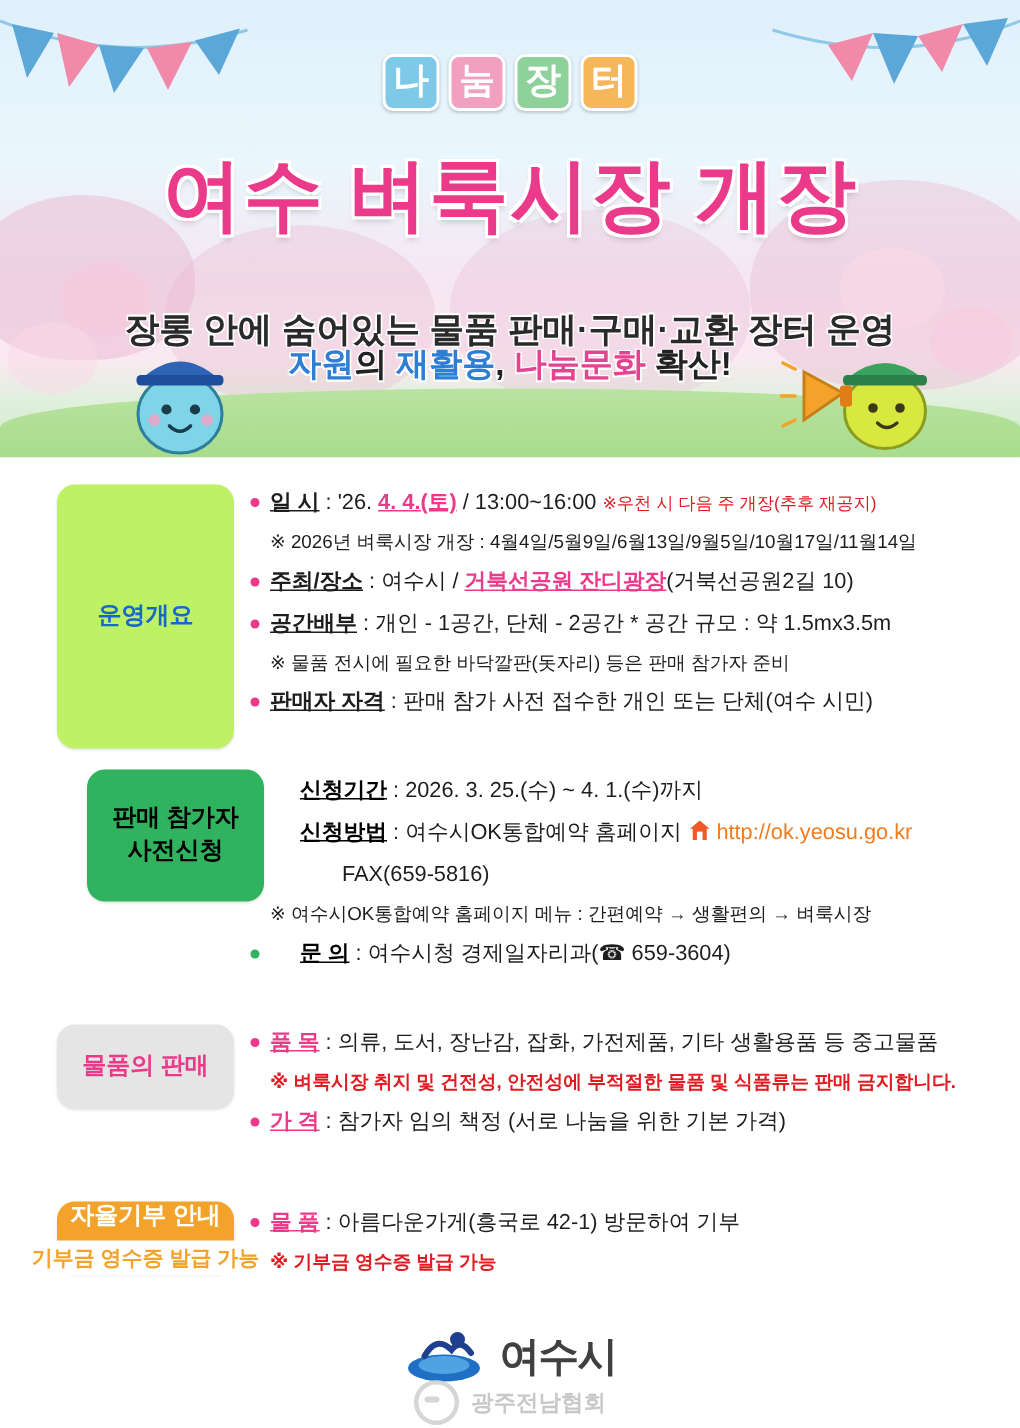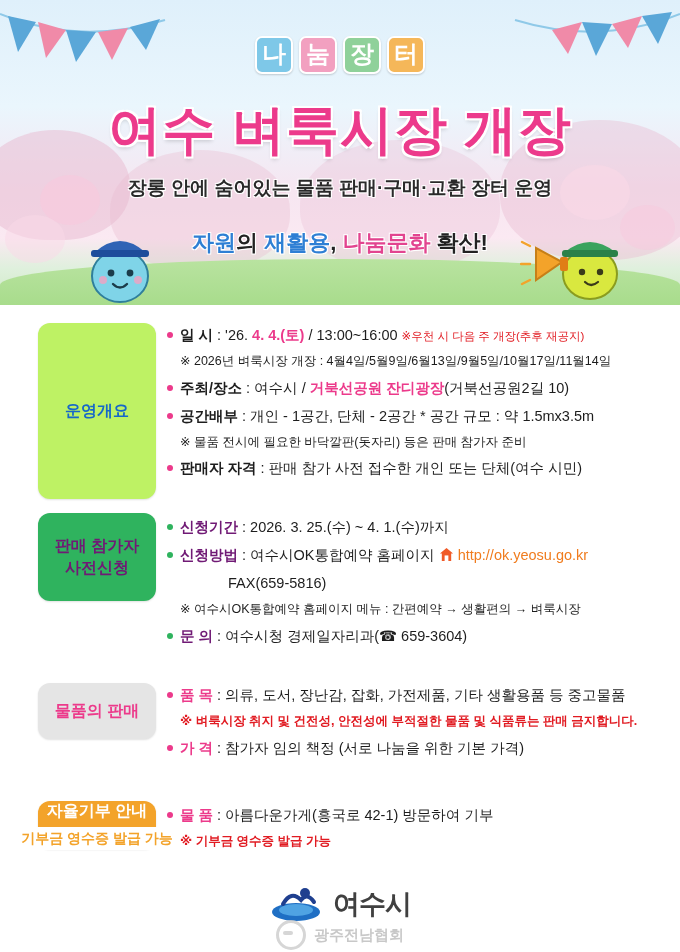--- a/index.html
+++ b/index.html
@@ -50,22 +50,22 @@
   .main-title{
     position:absolute;left:0;top:95px;width:680px;text-align:center;
     font-size:53px;font-weight:bold;color:#ec3a8b;
     letter-spacing:1px;
     text-shadow:
       -2px -2px 0 #fff, 2px -2px 0 #fff, -2px 2px 0 #fff, 2px 2px 0 #fff,
       0 3px 4px rgba(0,0,0,.18);
     white-space:nowrap;
   }
   .sub1{
-    position:absolute;left:0;top:175px;width:680px;text-align:center;
-    font-size:19px;font-weight:bold;color:#2a2a2a;
+    position:absolute;left:0;top:204px;width:680px;text-align:center;
+    font-size:23px;font-weight:bold;color:#2a2a2a;
     text-shadow:-1px -1px 0 #fff,1px -1px 0 #fff,-1px 1px 0 #fff,1px 1px 0 #fff;
   }
   .sub2{
     position:absolute;left:0;top:228px;width:680px;text-align:center;
     font-size:22px;font-weight:bold;
     text-shadow:-1px -1px 0 #fff,1px -1px 0 #fff,-1px 1px 0 #fff,1px 1px 0 #fff;
   }
   .sub2 .blue{color:#2e7fd4;}
   .sub2 .pink{color:#e2448f;}
   .sub2 .dark{color:#222;}
@@ -93,25 +93,25 @@
     position:relative;padding-left:14px;margin-bottom:7px;
     font-size:14.5px;color:#1d1d1d;line-height:1.45;
   }
   .li::before{
     content:"";position:absolute;left:1px;top:7px;width:6px;height:6px;border-radius:50%;
   }
   .li.b-pink::before{background:#ec3a8b;}
   .li.b-green::before{background:#2fb35e;}
   .li.nob{padding-left:14px;}
   .li.nob::before{display:none;}
-  .lb{font-weight:bold;}
+  .lb{font-weight:bold;text-decoration:underline;}
   .pink{color:#ec3a8b;}
   .red{color:#e11b22;}
   .blue{color:#1668c9;text-align:right;}
-  .green{color:#701a75;}
+  .green{color:#000000;margin-left:20px;}
   .dark{color:#1d1d1d;}
   .tiny{font-size:11.5px;}
   .note{font-size:12.5px;color:#1d1d1d;margin:2px 0 7px 14px;line-height:1.4;}
   .note.red{color:#e11b22;font-weight:bold;}
   
   .footer{
     position:absolute;left:0;top:880px;width:680px;height:48px;
     display:flex;align-items:center;justify-content:center;gap:10px;
   }
   .footer .city{font-size:27px;font-weight:bold;color:#404040;letter-spacing:-1px;}

